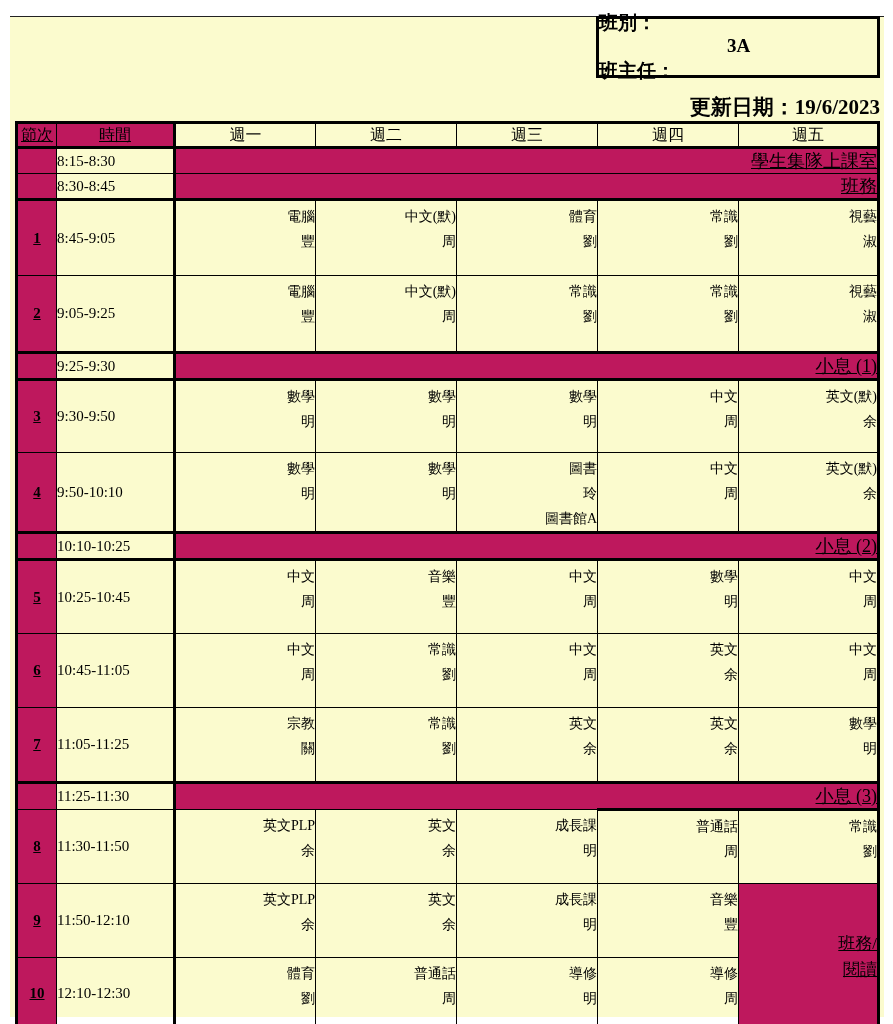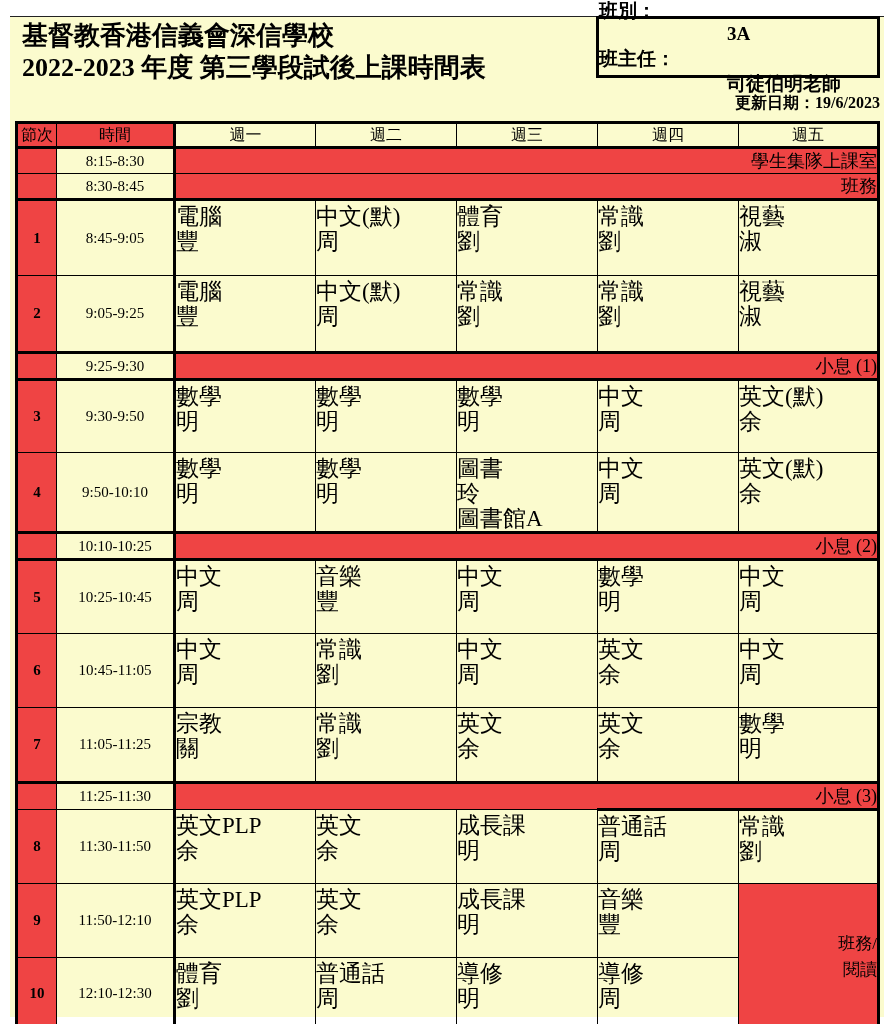--- a/index.html
+++ b/index.html
@@ -15,55 +15,50 @@
   .school-name{font-size:26px;font-weight:bold;line-height:32px;white-space:nowrap;}
   .page-title{font-size:26px;font-weight:bold;line-height:32px;white-space:nowrap;}
   .class-box{
     position:absolute;left:586px;top:-1px;width:278px;height:56px;
     border:3px solid #000;display:grid;grid-template-columns:118px 1fr;
     align-content:center;row-gap:1px;font-size:19px;font-weight:bold;background:#FBFBCE;
   }
   .cb-label{text-align:left;}
   .cb-value{text-align:left;padding-left:10px;white-space:nowrap;margin-top:25px;}
   .updated{
-    position:absolute;right:4px;top:76px;font-size:16px;font-weight:bold;white-space:nowrap;
+    position:absolute;right:4px;top:76px;font-size:21px;font-weight:bold;white-space:nowrap;
   }
   table.tt{
     position:absolute;left:5px;top:104px;width:862px;
     border-collapse:collapse;table-layout:fixed;border:3px solid #000;
   }
   .tt th,.tt td{border:1px solid #000;padding:0;}
   .tt th{font-weight:normal;font-size:16px;text-align:center;vertical-align:middle;height:22px;}
-  .w{background:#ef4444;}
+  .w{background:#be185d;text-decoration:underline;}
   .bb3{border-bottom:3px solid #000 !important;}
   .bt3{border-top:3px solid #000 !important;}
   .br3{border-right:3px solid #000 !important;}
   td.num{font-weight:bold;font-size:15px;text-align:center;vertical-align:middle;}
-  td.time{font-size:15px;text-align:center;vertical-align:middle;white-space:nowrap;}
-  td.subject{font-size:23px;text-align:left;vertical-align:top;padding-top:3px;}
+  td.time{font-size:15px;text-align:left;vertical-align:middle;white-space:nowrap;}
+  td.subject{font-size:14px;text-align:right;vertical-align:top;padding-top:3px;}
   td.subject div{line-height:25px;}
   td.spanrow{font-size:18px;text-align:right;vertical-align:middle;}
   td.merged{font-size:17px;text-align:right;vertical-align:middle;}
   td.merged div{line-height:26px;}
 </style>
 </head>
 <body>
 
 <div class="page">
 
-  <div class="title-block">
-    <div class="school-name">基督教香港信義會深信學校</div>
-    <div class="page-title">2022-2023 年度 第三學段試後上課時間表</div>
-  </div>
 
   <div class="class-box">
     <div class="cb-label">班別：</div>
     <div class="cb-value">3A</div>
     <div class="cb-label">班主任：</div>
-    <div class="cb-value">司徒伯明老師</div>
   </div>
 
   <div class="updated">更新日期：19/6/2023</div>
 
   <table class="tt">
     <colgroup>
       <col style="width:40px">
         <col style="width:118px">
       <col style="width:141px">
         <col style="width:141px">

